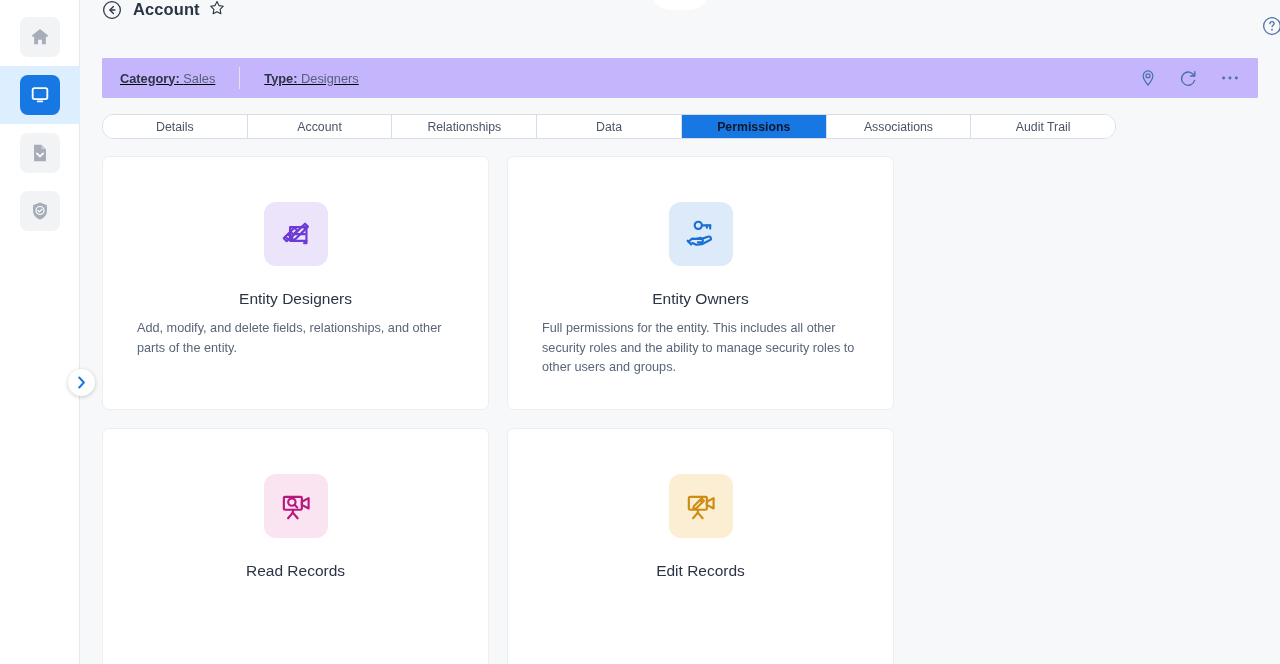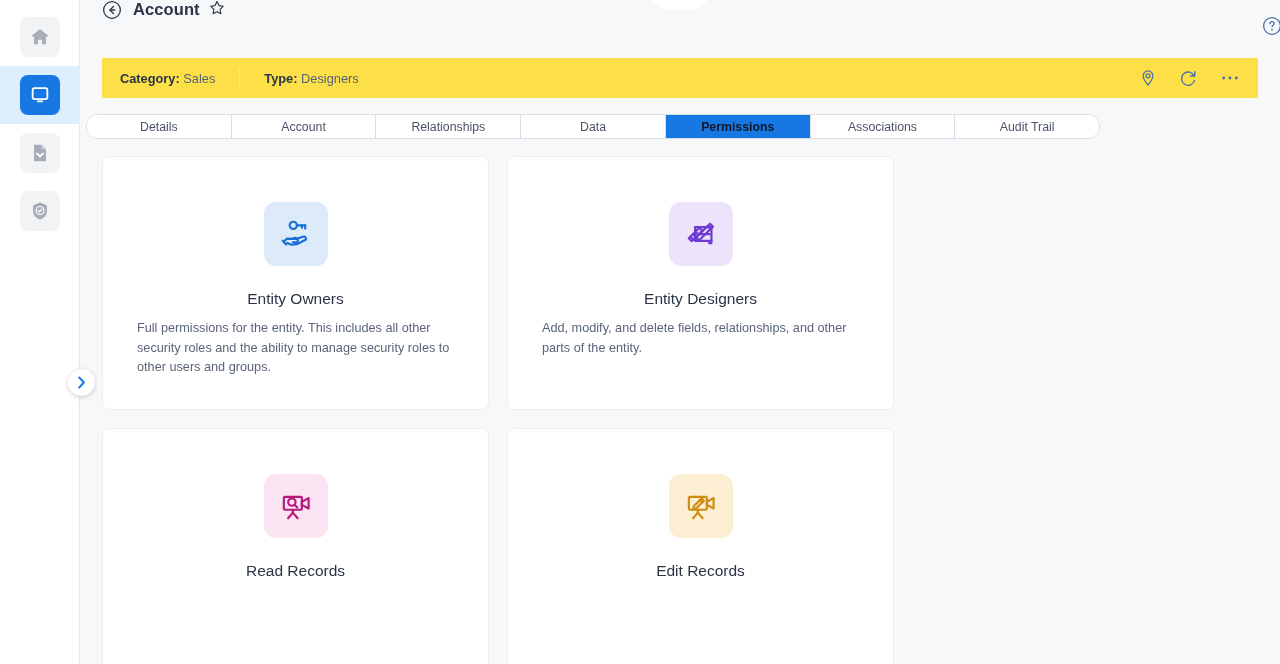--- a/index.html
+++ b/index.html
@@ -69,36 +69,37 @@
     margin-left: 11px; letter-spacing: .1px;
   }
   .star-btn { margin-left: 9px; cursor: pointer; width: 16px; height: 16px; }
   .help-btn {
     position: absolute; right: -2px; top: 16px;
     width: 20px; height: 20px; cursor: pointer;
   }
 
   
   .info-bar {
-    background: #fde047;
+    background: #c4b5fd;
     margin: 0 22px 0 22px;
     height: 40px; flex: 0 0 40px;
     display: flex; align-items: center;
     padding: 0 18px;
     border-radius: 1px;
+    text-decoration: underline;
   }
   .info-pair { font-size: 12.8px; color: #55627a; white-space: nowrap; }
   .info-pair b { color: #2b3445; font-weight: bold; }
   .info-sep { width: 1px; height: 22px; background: #dfe3ea; margin: 0 24px; }
   .info-actions { margin-left: auto; display: flex; align-items: center; gap: 22px; }
   .info-actions .act { cursor: pointer; display: flex; align-items: center; }
 
   
   .tabs {
-    margin: 16px 22px 0 6px;
+    margin: 16px 22px 0 22px;
     display: flex; height: 25px; flex: 0 0 25px;
     width: 1014px;
     border: 1px solid #d9dde4;
     border-radius: 12px;
     overflow: hidden;
     background: #ffffff;
   }
   .tab {
     flex: 1 1 0; height: 100%;
     display: flex; align-items: center; justify-content: center;
@@ -260,39 +261,20 @@
       <div class="tab">Details</div>
       <div class="tab">Account</div>
       <div class="tab">Relationships</div>
       <div class="tab">Data</div>
       <div class="tab active">Permissions</div>
       <div class="tab">Associations</div>
       <div class="tab">Audit Trail</div>
     </div>
 
     <div class="grid">
-
-      <div class="card">
-        <div class="card-icon" style="background:#dceafa">
-          <svg width="36" height="36" viewBox="0 0 40 40">
-            <g fill="none" stroke="#1a6fd4" stroke-width="2.4" stroke-linecap="round" stroke-linejoin="round">
-              <circle cx="17" cy="10.4" r="4"></circle>
-              <path d="M21 10.4h9.2"></path>
-              <path d="M30.2 10.4v3.6"></path>
-              <path d="M26.6 10.4v2.6"></path>
-              <path d="M6.2 28.6l3.6-3.4 5.6.2 4.4-1.1"></path>
-              <path d="M15.4 25.4h5.2a2 2 0 0 1 0 3.9h-4"></path>
-              <path d="M20.6 25.4l8-2.6a2.1 2.1 0 0 1 1.4 3.9l-9.1 4.6-6 .7-4.5-2.1"></path>
-              <path d="M5.2 27.5 9.1 31.6"></path>
-            </g>
-          </svg>
-        </div>
-        <div class="card-title">Entity Owners</div>
-        <div class="card-desc left">Full permissions for the entity. This includes all other security roles and the ability to manage security roles to other users and groups.</div>
-      </div>
 
       <div class="card">
         <div class="card-icon" style="background:#ece4fb">
           <svg width="36" height="36" viewBox="0 0 40 40">
             <g fill="none" stroke="#6d3bd4" stroke-width="2.4" stroke-linecap="round" stroke-linejoin="round">
               <path d="M13.4 12.4h18.2v15.2H13.4z"></path>
               <path d="M31.6 27.6v2.6h-2.6"></path>
               <path d="M18.4 20.2h11.4"></path>
               <path d="M30 8.6 16.2 22.3l-1.4 4.6 4.6-1.4L33.2 11.8z"></path>
               <path d="M27.4 11.2 30.6 14.4"></path>
@@ -301,20 +283,39 @@
               <path d="M11 20.2 14.2 23.4"></path>
               <path d="M13.8 17.4 17 20.6"></path>
             </g>
           </svg>
         </div>
         <div class="card-title">Entity Designers</div>
         <div class="card-desc left">Add, modify, and delete fields, relationships, and other parts of the entity.</div>
       </div>
 
       <div class="card">
+        <div class="card-icon" style="background:#dceafa">
+          <svg width="36" height="36" viewBox="0 0 40 40">
+            <g fill="none" stroke="#1a6fd4" stroke-width="2.4" stroke-linecap="round" stroke-linejoin="round">
+              <circle cx="17" cy="10.4" r="4"></circle>
+              <path d="M21 10.4h9.2"></path>
+              <path d="M30.2 10.4v3.6"></path>
+              <path d="M26.6 10.4v2.6"></path>
+              <path d="M6.2 28.6l3.6-3.4 5.6.2 4.4-1.1"></path>
+              <path d="M15.4 25.4h5.2a2 2 0 0 1 0 3.9h-4"></path>
+              <path d="M20.6 25.4l8-2.6a2.1 2.1 0 0 1 1.4 3.9l-9.1 4.6-6 .7-4.5-2.1"></path>
+              <path d="M5.2 27.5 9.1 31.6"></path>
+            </g>
+          </svg>
+        </div>
+        <div class="card-title">Entity Owners</div>
+        <div class="card-desc left">Full permissions for the entity. This includes all other security roles and the ability to manage security roles to other users and groups.</div>
+      </div>
+
+      <div class="card">
         <div class="card-icon" style="background:#fbe4f1">
           <svg width="36" height="36" viewBox="0 0 40 40">
             <g fill="none" stroke="#b8177e" stroke-width="2.4" stroke-linecap="round" stroke-linejoin="round">
               <rect x="6.5" y="9.8" width="20" height="14.4" rx="1.4"></rect>
               <path d="M26.5 15.2 34 11.2v11.6l-7.5-4z"></path>
               <circle cx="15.4" cy="15.6" r="4.1"></circle>
               <path d="M18.5 18.7 21.3 21.6"></path>
               <path d="M16.5 24.2v3.2"></path>
               <path d="M16.5 27.4 11.2 33.6"></path>
               <path d="M16.5 27.4 21.8 33.6"></path>

